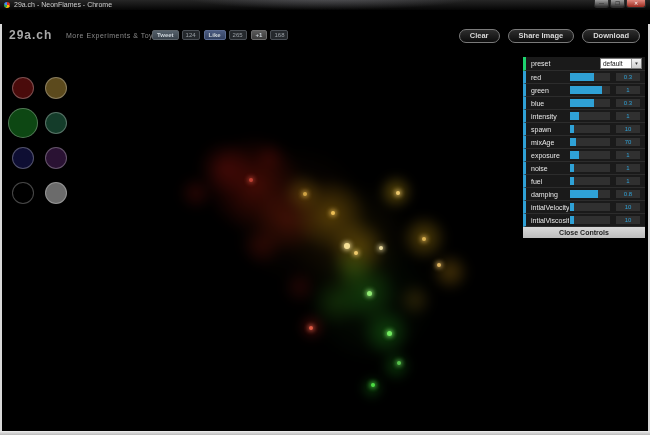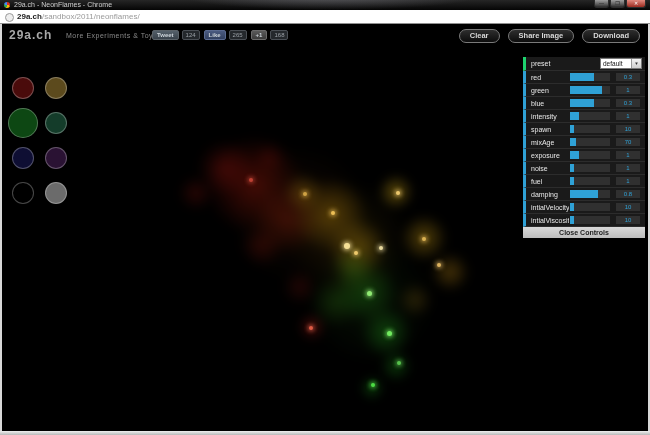--- a/index.html
+++ b/index.html
@@ -93,24 +93,20 @@
   <div class="titlebar">
     <span class="chrome-icon"></span>
     <span class="title-text">29a.ch - NeonFlames - Chrome</span>
     <span class="win-buttons">
       <span class="win-btn">—</span>
       <span class="win-btn">❐</span>
       <span class="win-btn close">✕</span>
     </span>
   </div>
 
-  <div class="urlbar">
-    <span class="page-icon"></span>
-    <span class="url-text"><b class="url-domain">29a.ch</b><span>/sandbox/2011/neonflames/</span></span>
-  </div>
 
   <div class="flame-canvas">
     <div class="wisps">
         <div class="wisp" style="left: 205px; top: 135px; width: 100px; height: 100px; opacity: 0.55; background: radial-gradient(circle, rgb(122, 18, 8) 0%, rgba(0, 0, 0, 0) 70%);"></div>
         <div class="wisp" style="left: 197px; top: 140px; width: 56px; height: 56px; opacity: 0.5; background: radial-gradient(circle, rgb(109, 15, 10) 0%, rgba(0, 0, 0, 0) 70%);"></div>
         <div class="wisp" style="left: 178px; top: 175px; width: 36px; height: 36px; opacity: 0.45; background: radial-gradient(circle, rgb(90, 12, 8) 0%, rgba(0, 0, 0, 0) 70%);"></div>
         <div class="wisp" style="left: 254px; top: 142px; width: 32px; height: 32px; opacity: 0.4; background: radial-gradient(circle, rgb(90, 12, 8) 0%, rgba(0, 0, 0, 0) 70%);"></div>
         <div class="wisp" style="left: 254px; top: 186px; width: 68px; height: 68px; opacity: 0.5; background: radial-gradient(circle, rgb(125, 26, 10) 0%, rgba(0, 0, 0, 0) 70%);"></div>
         <div class="wisp" style="left: 240px; top: 223px; width: 44px; height: 44px; opacity: 0.45; background: radial-gradient(circle, rgb(95, 15, 8) 0%, rgba(0, 0, 0, 0) 70%);"></div>
         <div class="wisp" style="left: 282px; top: 269px; width: 36px; height: 36px; opacity: 0.4; background: radial-gradient(circle, rgb(85, 16, 10) 0%, rgba(0, 0, 0, 0) 70%);"></div>

